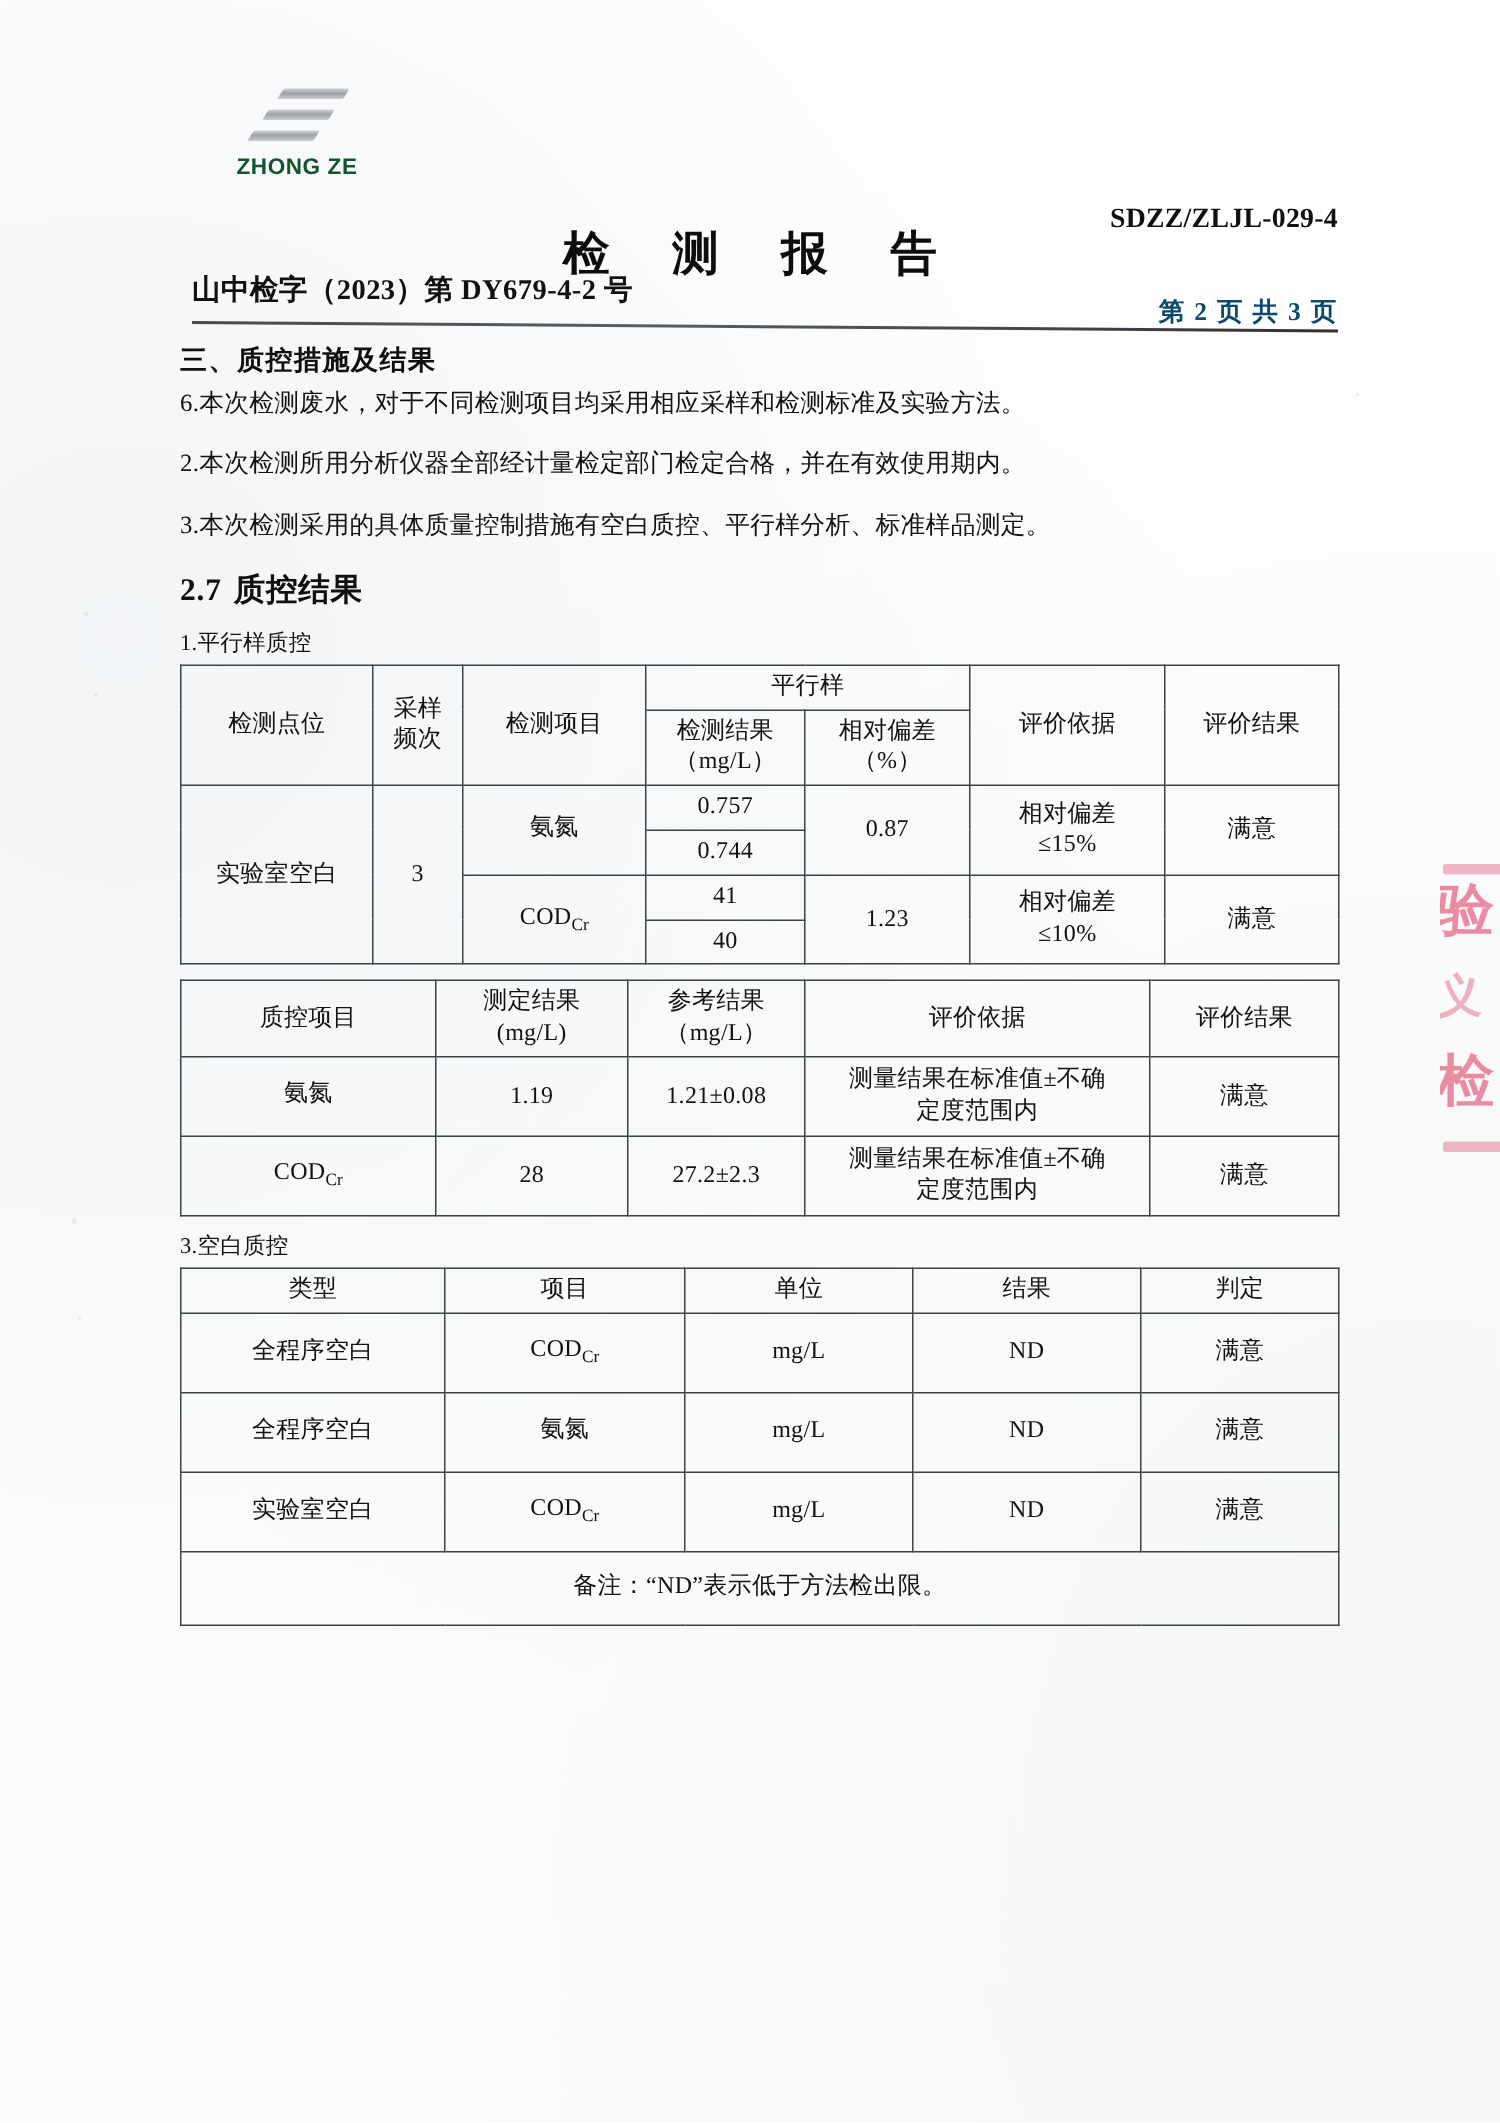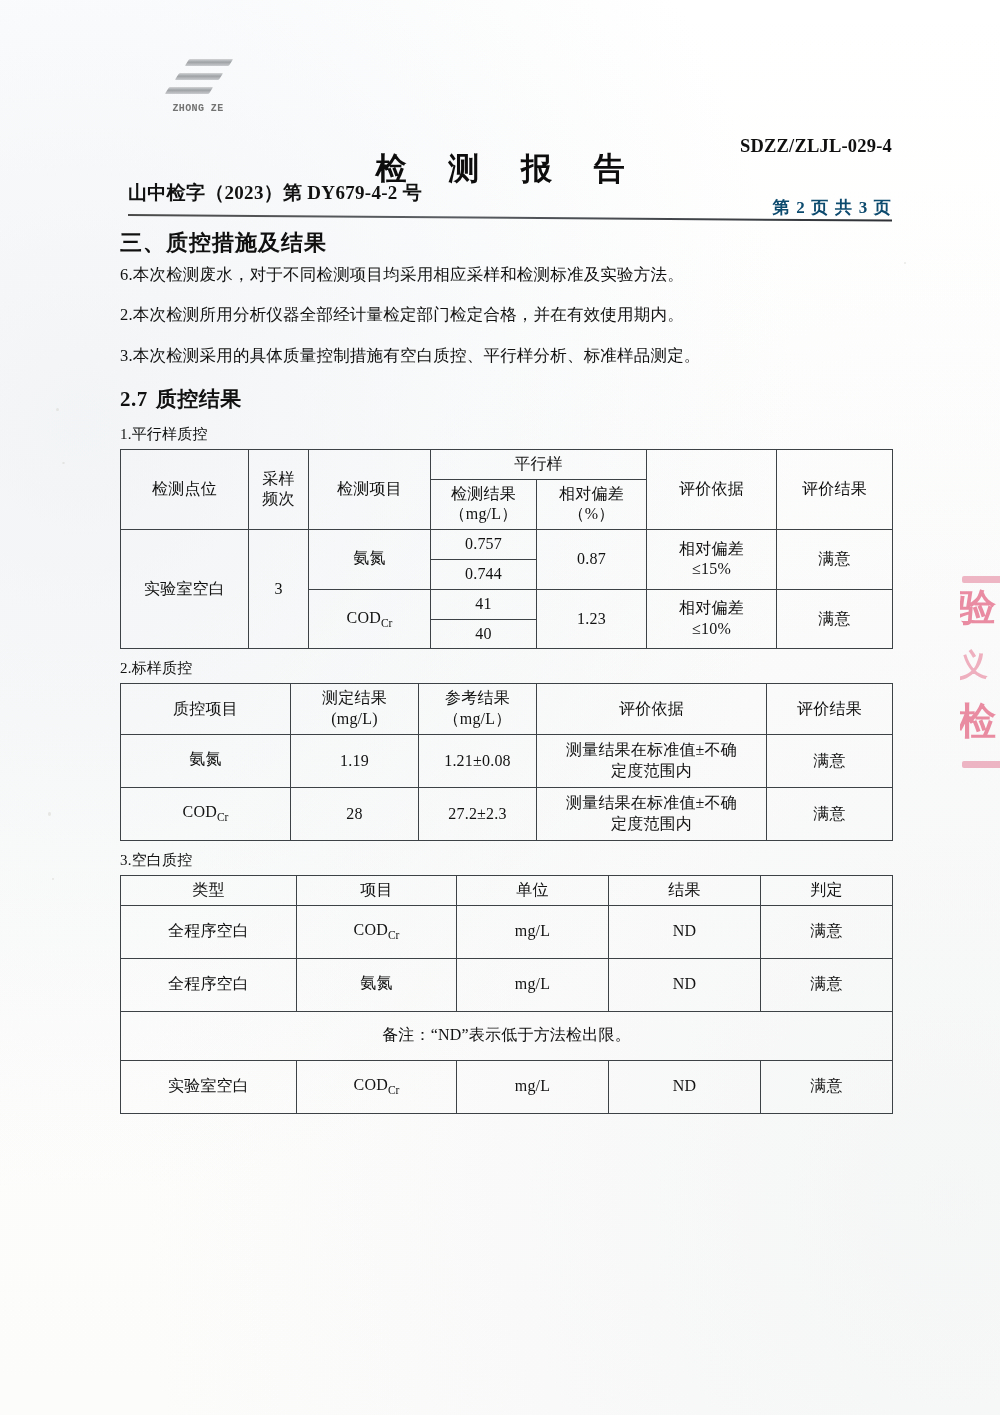--- a/index.html
+++ b/index.html
@@ -62,25 +62,25 @@
     position: absolute;
     height: 7px;
     background: linear-gradient(180deg, #d2d4d6 0%, #9fa2a5 45%, #c9cbce 100%);
     border-radius: 1px;
     transform: skewX(-32deg);
   }
   .logo-bar.b1 { width: 44px; left: 26px; top: 3px; }
   .logo-bar.b2 { width: 44px; left: 16px; top: 17px; }
   .logo-bar.b3 { width: 44px; left: 6px;  top: 31px; }
   .logo-text {
-    font-family: Liberation Mono, monospace;
-    font-weight: bold;
-    font-size: 10px;
+    font-family: Liberation Sans, sans-serif;
+    font-weight: bold;
+    font-size: 15px;
     letter-spacing: .4px;
-    color: #737373;
+    color: #14532d;
   }
   .doc-code {
     position: absolute;
     right: 108px;
     top: 88px;
     font-family: "Liberation Serif", serif;
     font-weight: bold;
     font-size: 18.5px;
     letter-spacing: .2px;
     color: #101010;
@@ -127,21 +127,21 @@
 
   
   .content {
     position: absolute;
     left: 120px;
     top: 228px;
     width: 772px;
   }
   h2.sec {
     margin: 0 0 6px 0;
-    font-size: 22px;
+    font-size: 18px;
     font-weight: bold;
     letter-spacing: 1px;
     color: #101010;
   }
   h3.subsec {
     margin: 16px 0 12px 0;
     font-size: 21px;
     font-weight: bold;
     letter-spacing: .5px;
     color: #101010;
@@ -337,21 +337,20 @@
             <span class="twoline">≤10%</span>
           </td>
           <td rowspan="2">满意</td>
         </tr>
         <tr>
           <td>40</td>
         </tr>
       </tbody>
     </table>
 
-    <p class="tlabel">2.标样质控</p>
     <table class="grid">
       <colgroup>
         <col style="width:170px">
           <col style="width:128px">
           <col style="width:118px">
         <col style="width:230px">
           <col style="width:126px">
       </colgroup>
       <thead>
         <tr>
@@ -427,30 +426,30 @@
         <tr>
           <td class="tall">全程序空白</td>
           <td>
             <span>氨氮</span><span class="sub"></span>
           </td>
           <td>mg/L</td>
           <td>ND</td>
           <td>满意</td>
         </tr>
         <tr>
-          <td class="note" colspan="5">备注：“ND”表示低于方法检出限。</td>
-        </tr>
-        <tr>
           <td class="tall">实验室空白</td>
           <td>
             <span>COD</span><span class="sub">Cr</span>
           </td>
           <td>mg/L</td>
           <td>ND</td>
           <td>满意</td>
+        </tr>
+        <tr>
+          <td class="note" colspan="5">备注：“ND”表示低于方法检出限。</td>
         </tr>
       </tbody>
     </table>
 
   </div>
 
   <div class="seal">
     <span class="seal-edge top"></span>
     <span class="seal-glyph g1">验</span>
     <span class="seal-glyph g2">义</span>

